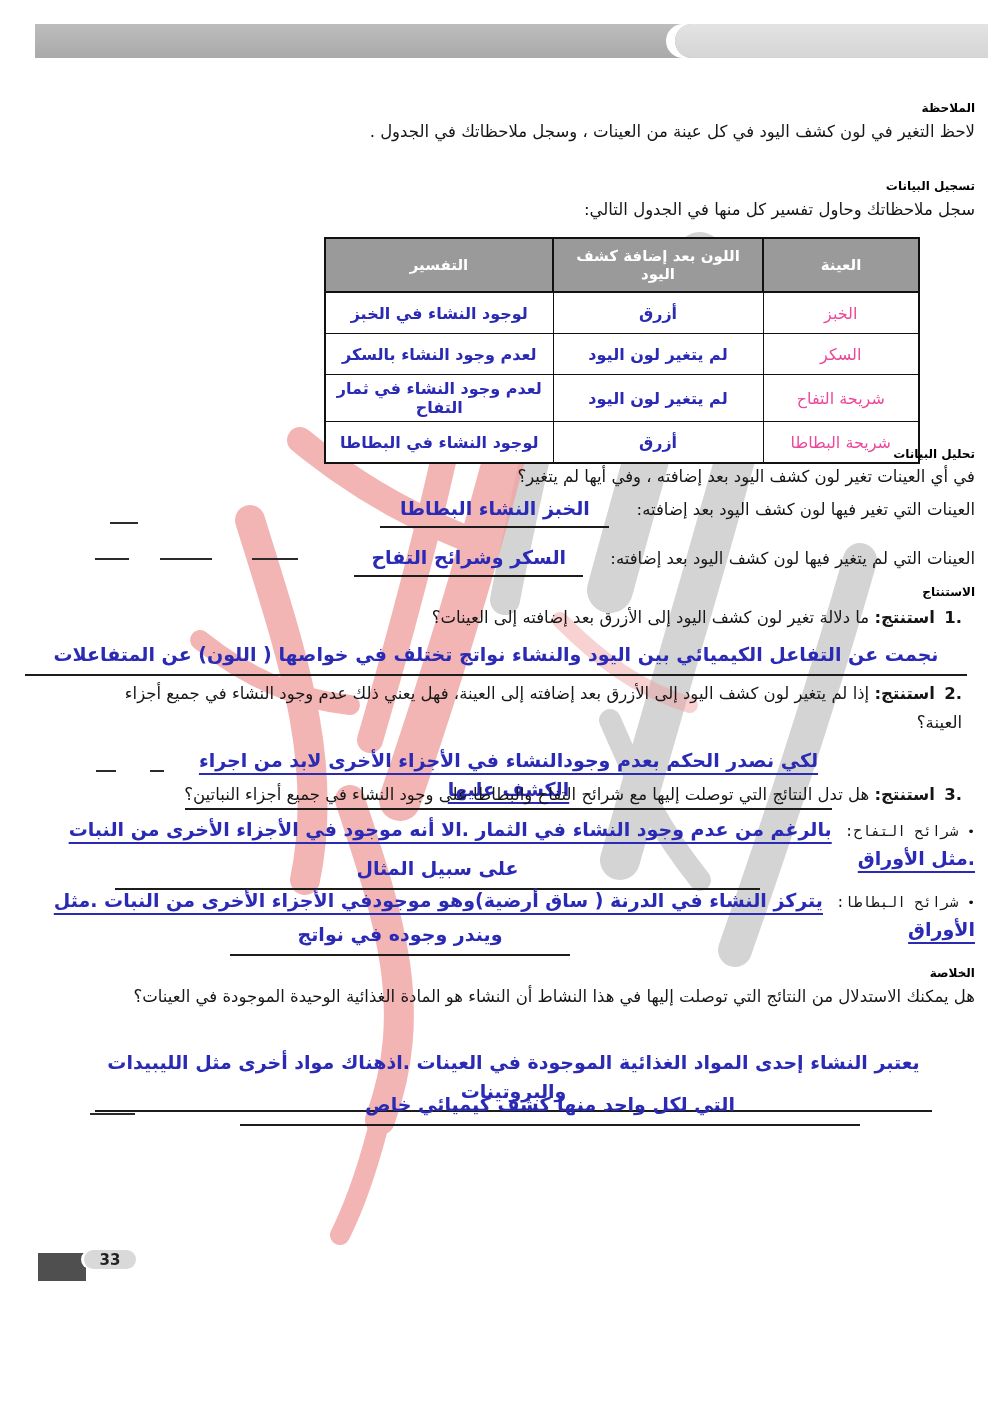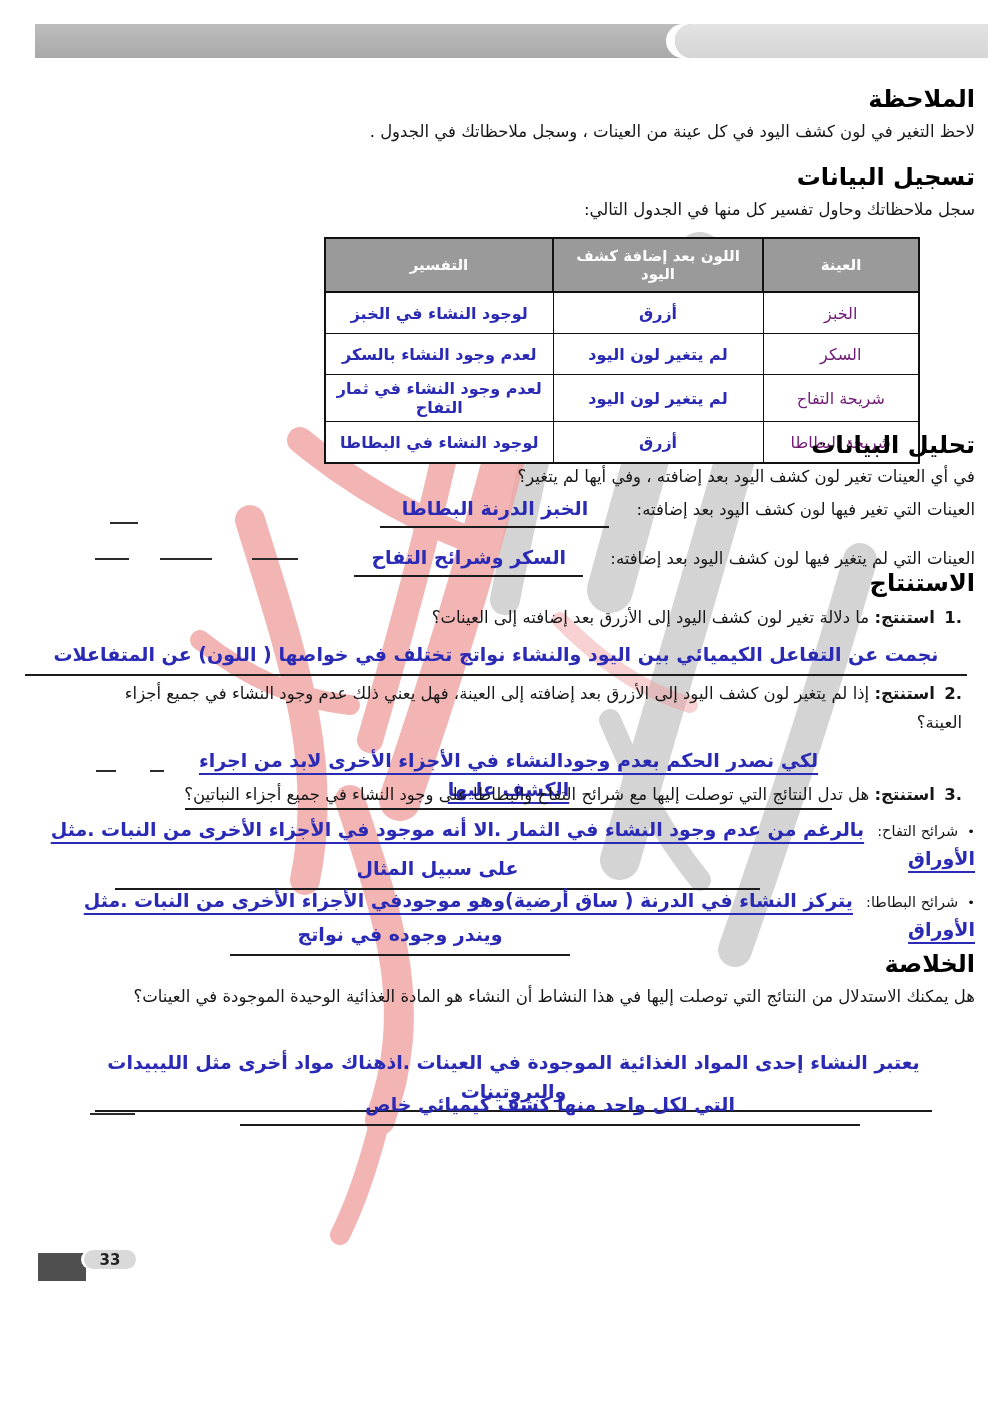--- a/index.html
+++ b/index.html
@@ -9,42 +9,42 @@
   }
   .abs{position:absolute;}
 
   
   .banner{background:linear-gradient(#bdbdbd,#a9a9a9);}
   .banner-right{position:absolute;top:0;bottom:0;left:640px;right:0;
     background:linear-gradient(#e3e3e3,#d5d5d5);
     border-top-left-radius:17px;border-bottom-left-radius:17px;
     box-shadow:-9px 0 0 0 #ffffff;}
 
-  .h-section{font-weight:bold;font-size:24px;color:#000;line-height:1.1;}
+  .h-section{font-weight:bold;font-size:12px;color:#000;line-height:1.1;margin-top:16px;}
   .qtext{font-size:16.5px;color:#161616;line-height:1.75;}
   .qbold{font-weight:bold;}
   .qnum{direction:ltr;display:inline-block;font-weight:bold;font-size:16.5px;margin-left:4px;}
   .blue{color:var(--accent_blue,#2a2ab5);font-weight:bold;font-size:19px;line-height:1.5;}
   .ans-center{text-align:center;border-bottom:2px solid #1c1c1c;padding-bottom:5px;}
   .ans-inline{display:inline-block;min-width:205px;text-align:center;
     border-bottom:2px solid #1c1c1c;padding:0 12px 3px;margin-right:22px;}
   .u{ text-decoration:underline;text-decoration-color:#2a2ab5;text-underline-offset:6px;text-decoration-thickness:1.5px;}
   .dash{position:absolute;height:2px;background:#2b2b2b;}
 
   
   table.data{border-collapse:collapse;border:2px solid #111;background:#fff;}
   table.data th{
     background:var(--table_header_bg,#9a9a9a);color:#fff;font-size:15px;font-weight:bold;
     border:2px solid #111;padding:8px 6px;height:24px;}
   table.data td{border:1px solid #111;font-size:16px;padding:4px 8px;height:32px;text-align:center;}
-  td.sample{font-weight:normal;color:#701a75;font-size:16.5px;}
+  td.sample{font-weight:normal;color:#ec4899;font-size:16.5px;}
   td.blue-cell{color:var(--accent_blue,#2a2ab5);font-weight:bold;font-size:17px;}
 
   
-  .bullet-label{font-size:14.5px;color:#151515;margin-left:8px;white-space:nowrap;}
+  .bullet-label{font-size:14.5px;color:#151515;margin-left:8px;white-space:nowrap;font-family:Liberation Mono, monospace;}
   .bullet-marker{font-size:13px;margin-left:4px;}
 
   
   .footer-bar{background:var(--footer_bar,#4f4f4f);}
   .footer-badge{
     background:var(--footer_badge_bg,#d9d9d9);border-radius:15px;
     display:flex;align-items:center;justify-content:center;
     font-size:15px;font-weight:bold;color:#222;box-shadow:-3px 0 0 0 #fff;}
 
   svg.wm{position:absolute;inset:0;pointer-events:none;}
@@ -114,21 +114,21 @@
         <td class="blue-cell">لوجود النشاء في البطاطا</td>
       </tr>
     </tbody>
   </table>
 
   <div class="abs h-section" style="top:432px;right:17px;">تحليل البيانات</div>
   <div class="abs qtext" style="top:463px;right:17px;left:120px;">في أي العينات تغير لون كشف اليود بعد إضافته ، وفي أيها لم يتغير؟</div>
 
   <div class="abs" style="top:494px;right:17px;left:90px;">
     <span class="qtext">العينات التي تغير فيها لون كشف اليود بعد إضافته:</span>
-    <span class="blue ans-inline">الخبز الدرنة البطاطا</span>
+    <span class="blue ans-inline">الخبز النشاء البطاطا</span>
   </div>
   <div class="abs" style="top:531px;right:17px;left:90px;margin-top:12px;">
     <span class="qtext">العينات التي لم يتغير فيها لون كشف اليود بعد إضافته:</span>
     <span class="blue ans-inline">السكر وشرائح التفاح</span>
   </div>
   <div class="dash" style="top:522px;left:110px;width:28px;"></div>
   <div class="dash" style="top:558px;left:95px;width:34px;"></div>
   <div class="dash" style="top:558px;left:160px;width:52px;"></div>
   <div class="dash" style="top:558px;left:252px;width:46px;"></div>
 

